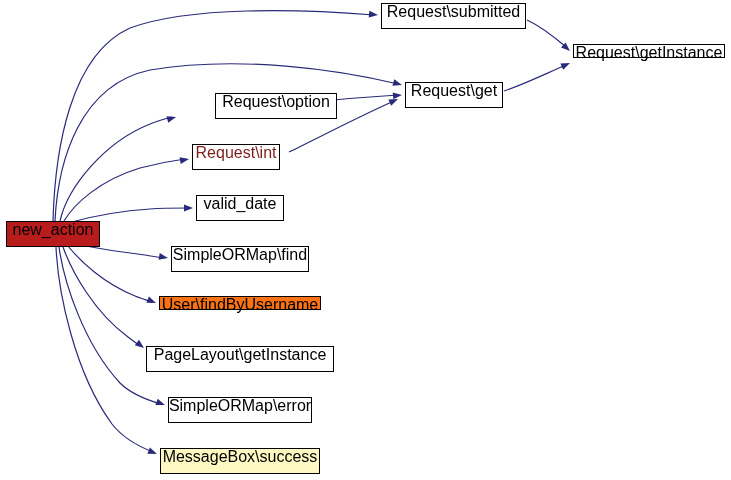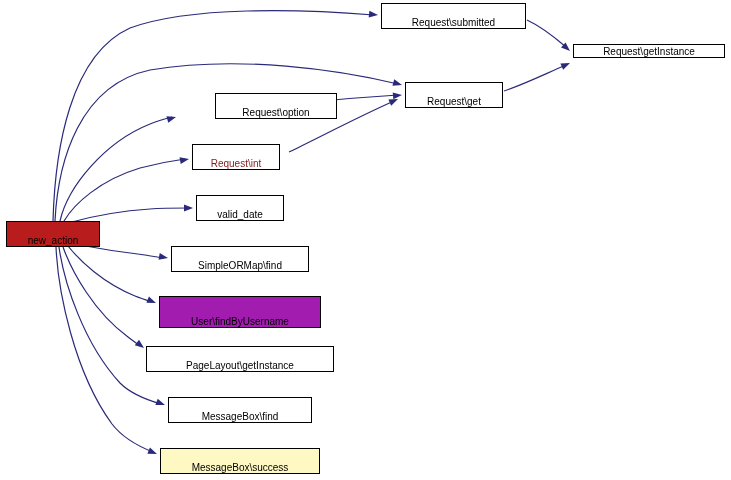--- a/index.html
+++ b/index.html
@@ -21,24 +21,24 @@
     top: 0;
     width: 731px;
     height: 480px;
   }
   .node {
     position: absolute;
     box-sizing: border-box;
     border: 1px solid #000000;
     background: #ffffff;
     color: #000000;
-    font-size: 10px;
+    font-size: 16px;
     line-height: 1;
     display: flex;
-    align-items: flex-end;
+    align-items: flex-start;
     justify-content: center;
     white-space: nowrap;
     z-index: 2;
   }
   .node.root {
     background: #bfbfbf;
   }
 </style>
 </head>
 <body>
@@ -91,25 +91,25 @@
     </div>
     <div class="node" style="left: 192px; top: 144px; width: 88px; height: 26px; border-color: rgb(0, 0, 0); background: rgb(255, 255, 255); color: #7f1d1d;">
       <span>Request\int</span>
     </div>
     <div class="node" style="left: 196px; top: 195px; width: 88px; height: 26px; border-color: rgb(0, 0, 0); background: rgb(255, 255, 255); color: rgb(0, 0, 0);">
       <span>valid_date</span>
     </div>
     <div class="node" style="left: 171px; top: 246px; width: 138px; height: 26px; border-color: rgb(0, 0, 0); background: rgb(255, 255, 255); color: rgb(0, 0, 0);">
       <span>SimpleORMap\find</span>
     </div>
-    <div class="node" style="left: 159px; top: 296px; width: 162px; height: 32px; border-color: rgb(0, 0, 0); background: #a21caf; color: rgb(0, 0, 0);">
+    <div class="node" style="left: 159px; top: 296px; width: 162px; height: 14px; border-color: rgb(0, 0, 0); background: #f97316; color: rgb(0, 0, 0);">
       <span>User\findByUsername</span>
     </div>
     <div class="node" style="left: 146px; top: 346px; width: 188px; height: 26px; border-color: rgb(0, 0, 0); background: rgb(255, 255, 255); color: rgb(0, 0, 0);">
       <span>PageLayout\getInstance</span>
     </div>
     <div class="node" style="left: 168px; top: 397px; width: 144px; height: 26px; border-color: rgb(0, 0, 0); background: rgb(255, 255, 255); color: rgb(0, 0, 0);">
-      <span>MessageBox\find</span>
+      <span>SimpleORMap\error</span>
     </div>
     <div class="node" style="left: 160px; top: 448px; width: 160px; height: 26px; border-color: rgb(0, 0, 0); background: #fef9c3; color: rgb(0, 0, 0);">
       <span>MessageBox\success</span>
     </div>
   </div>
 
 </body></html>

